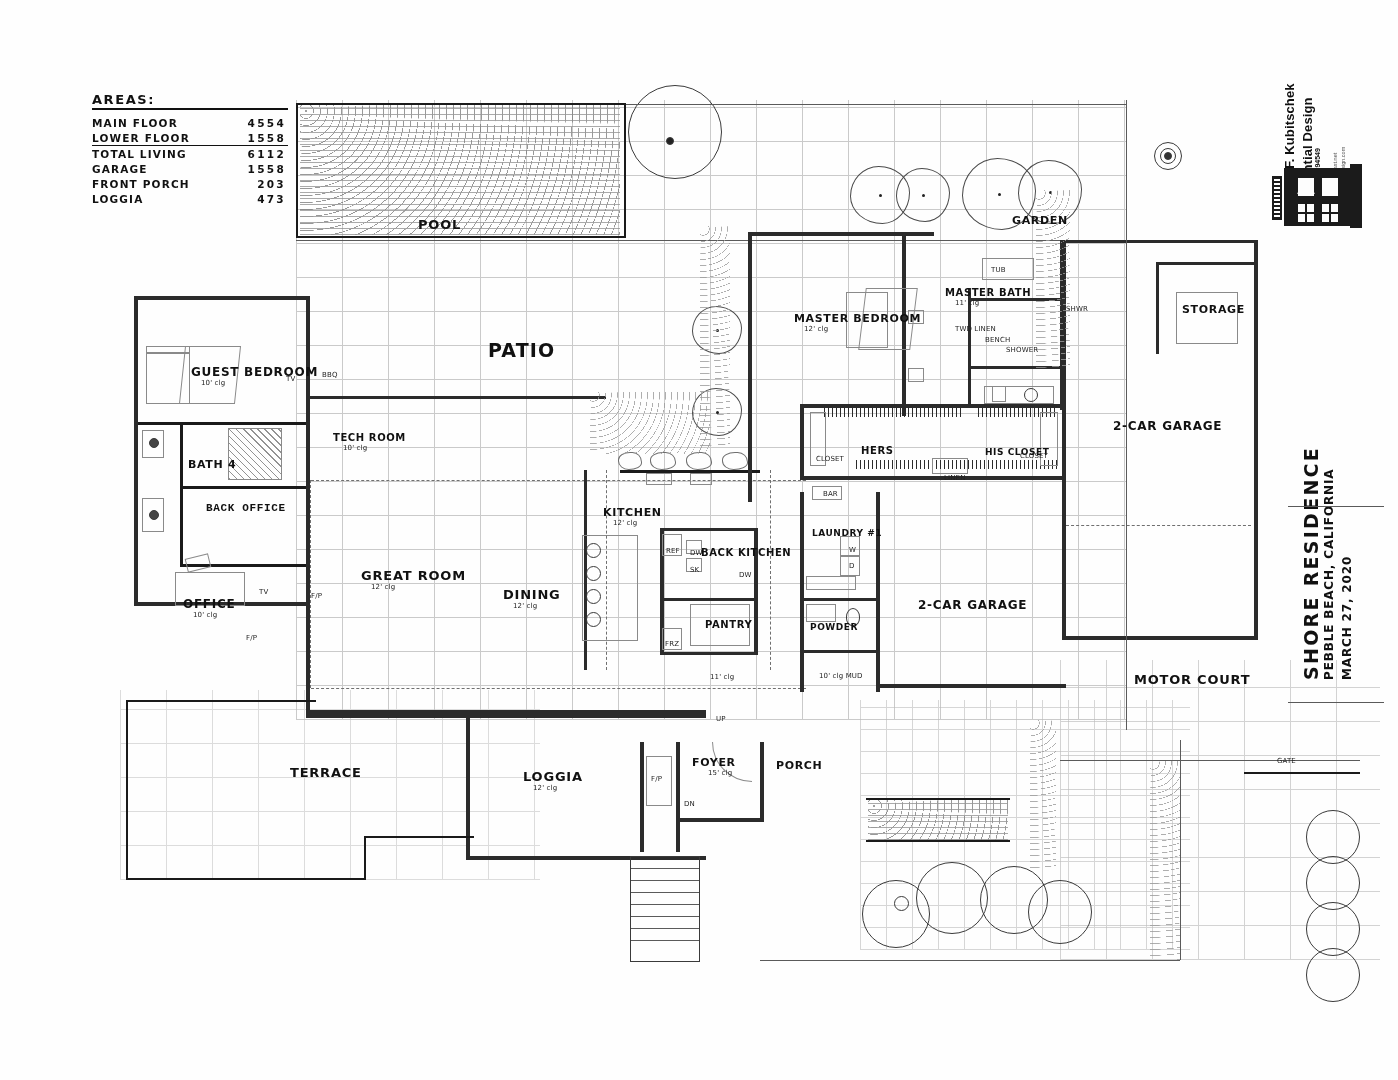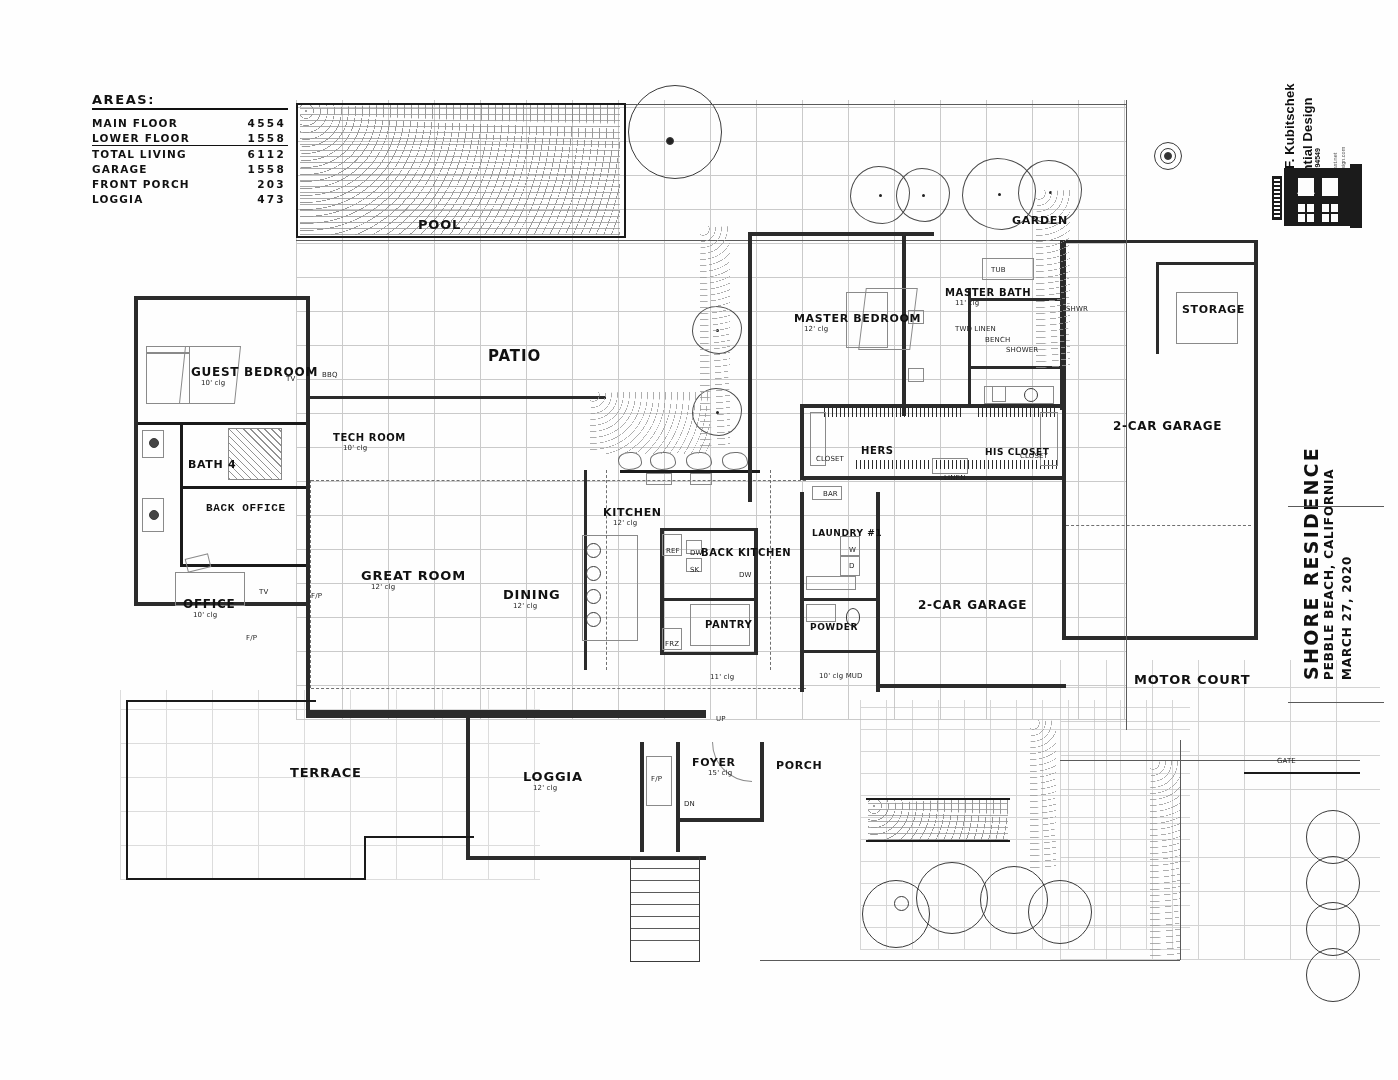--- a/index.html
+++ b/index.html
@@ -302,21 +302,21 @@
   <div class="wall" style="left:1244px;top:772px;width:116px;height:2px;"></div>
   <div class="thin" style="left:760px;top:960px;width:420px;height:1px;"></div>
   <div class="thin" style="left:1126px;top:100px;width:1px;height:630px;"></div>
   <div class="thin" style="left:1180px;top:740px;width:1px;height:220px;"></div>
 
   <div id="room-labels">
       <div class="abs" style="left: 418px; top: 218px;">
         <div class="hand room" style="font-size: 13px;">POOL</div>
       </div>
       <div class="abs" style="left: 488px; top: 341px;">
-        <div class="hand room" style="font-size: 15px; margin-top: 8px;">PATIO</div>
+        <div class="hand room" style="font-size: 19px;">PATIO</div>
       </div>
       <div class="abs" style="left: 191px; top: 366px;">
         <div class="hand room" style="font-size: 12px;">GUEST BEDROOM</div>
         <div class="sub" style="margin-left: 10px;">10' clg</div>
       </div>
       <div class="abs" style="left: 188px; top: 459px;">
         <div class="hand room" style="font-size: 11px;">BATH 4</div>
       </div>
       <div class="abs" style="left: 206px; top: 503px;">
         <div class="hand room" style="font-size: 11px; font-family: Liberation Mono, monospace;">BACK OFFICE</div>

